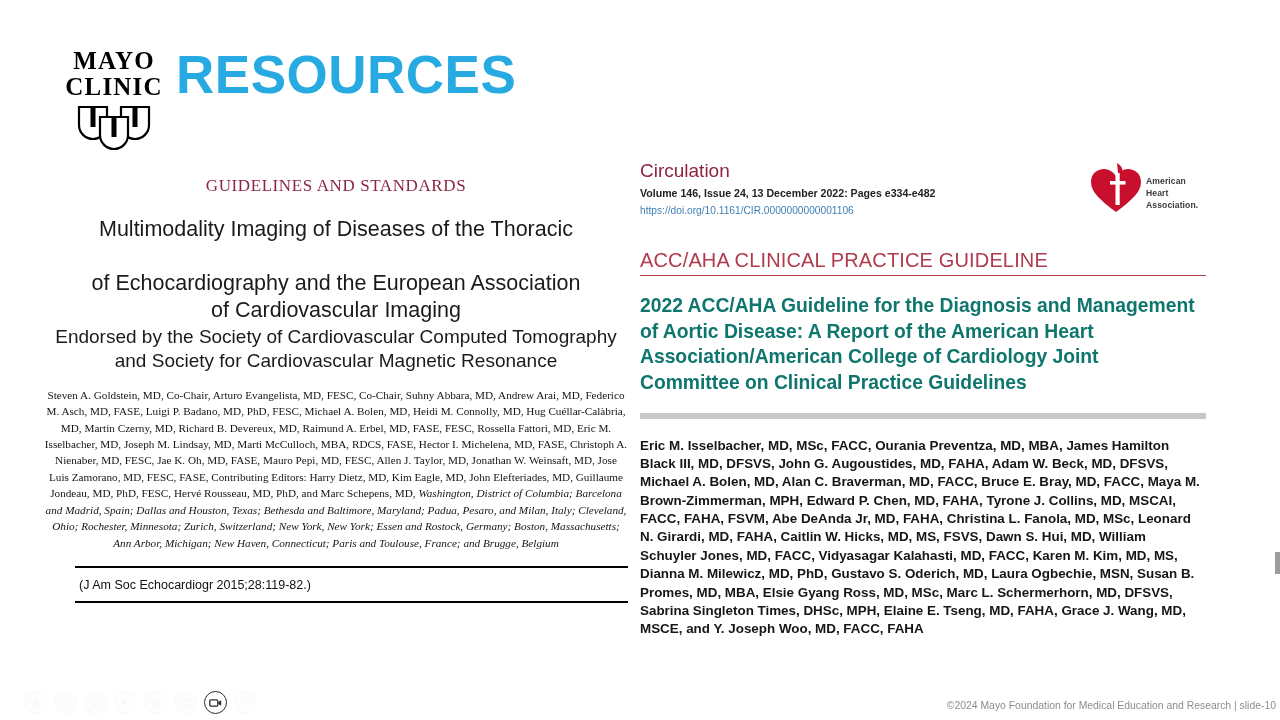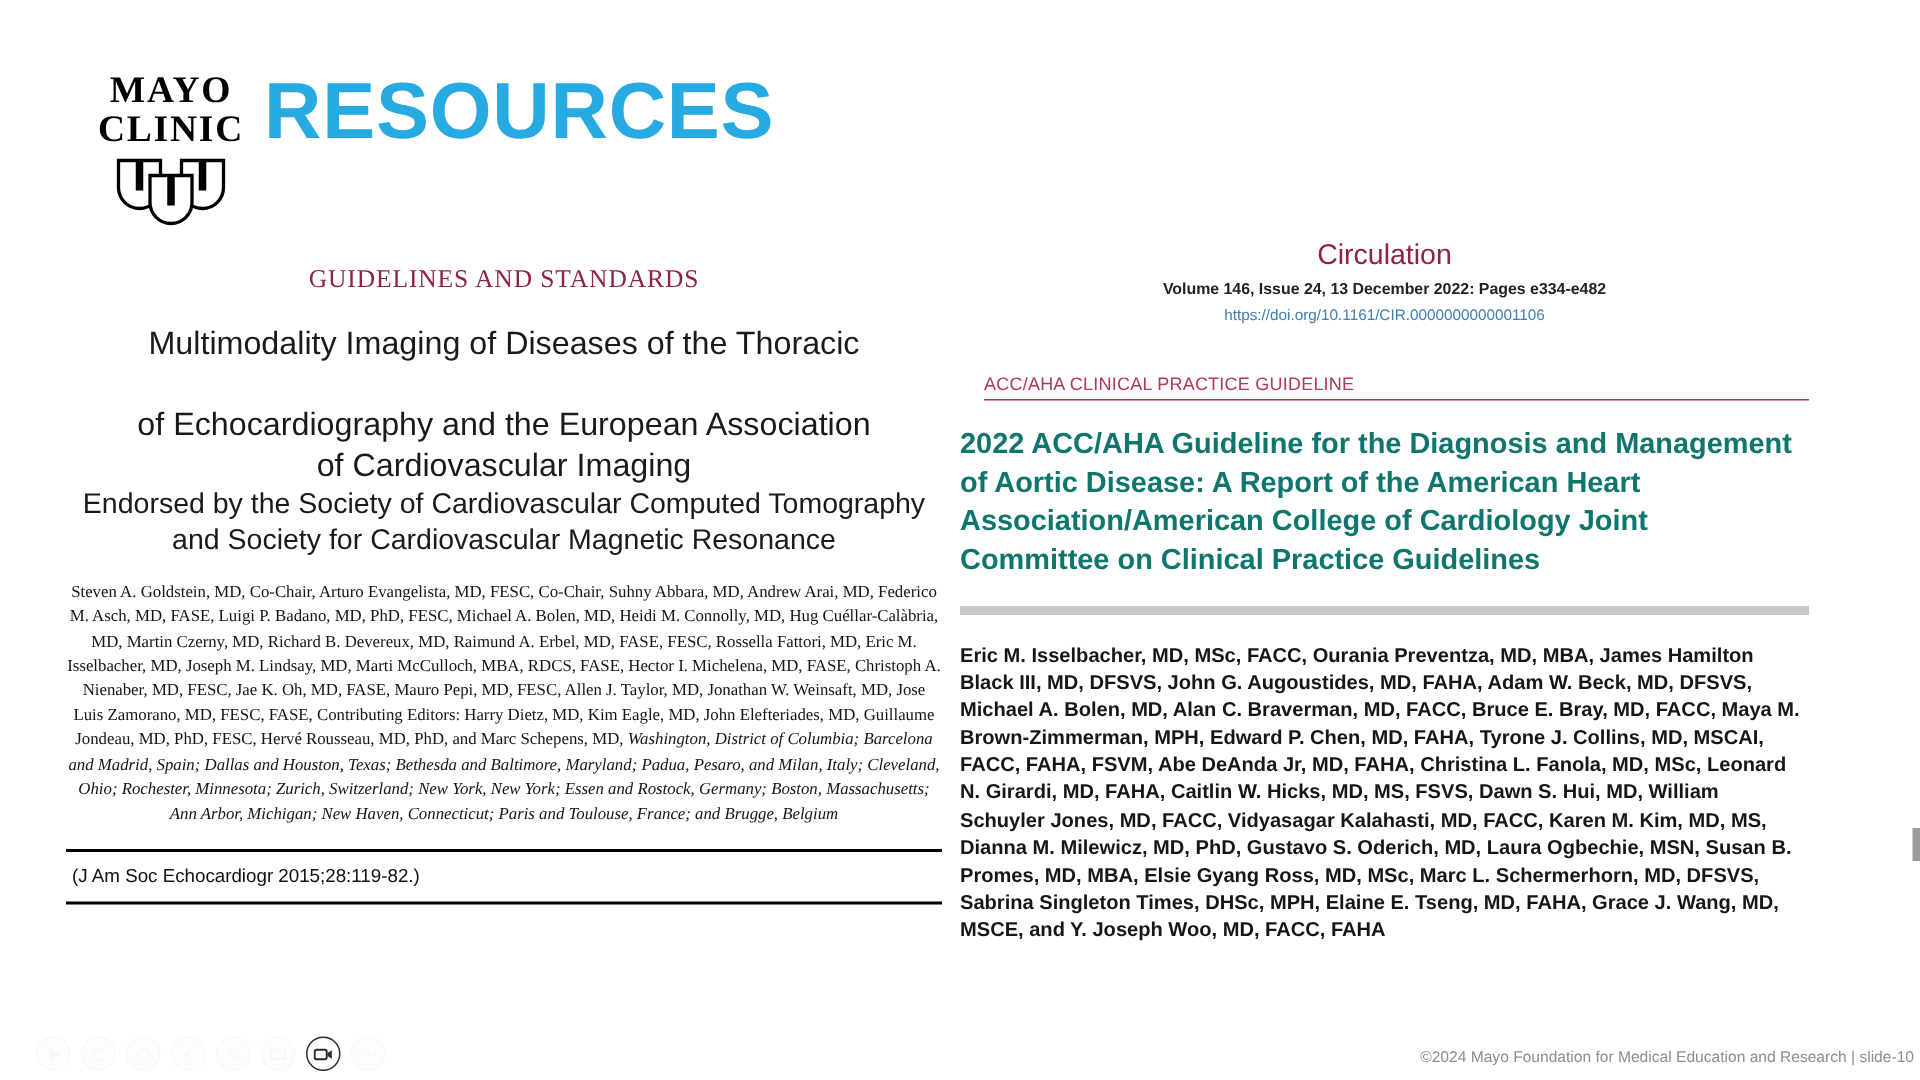--- a/index.html
+++ b/index.html
@@ -101,37 +101,37 @@
     color: #141414;
   }
   .left-authors .affil {
     font-style: italic;
   }
   .cite-box {
     margin-top: 15px;
     border-top: 2.5px solid #000;
     border-bottom: 2.5px solid #000;
     padding: 7px 4px 8px 4px;
+    margin-left: 31px;
   }
   .cite-text {
     font-size: 12.5px;
     color: #111;
   }
 
   
   .doc-right {
     position: absolute;
     left: 640px;
     top: 160px;
     width: 566px;
   }
   .circ-head {
     position: relative;
     min-height: 62px;
-    text-align: center;
   }
   .circ-journal {
     font-size: 19px;
     color: #8E2442;
     margin: 0;
     line-height: 1.15;
   }
   .circ-issue {
     font-size: 10.6px;
     font-weight: 700;
@@ -160,22 +160,22 @@
     left: 58px;
     top: 13px;
     font-size: 8.6px;
     font-weight: 700;
     color: #3a3a3a;
     line-height: 1.42;
     letter-spacing: 0.1px;
   }
 
   .accaha-kicker {
-    margin: 27px 0 0 16px;
-    font-size: 12px;
+    margin: 27px 0 0 0;
+    font-size: 20px;
     color: #B03A4E;
     letter-spacing: 0.15px;
     padding-bottom: 3px;
     border-bottom: 1.6px solid #B03A4E;
     display: block;
   }
   .right-title {
     margin: 17px 4px 0 0;
     font-size: 19.3px;
     font-weight: 700;
@@ -296,20 +296,35 @@
     </div>
   </div>
 
   <div class="doc-right">
 
     <div class="circ-head">
       <p class="circ-journal">Circulation</p>
       <p class="circ-issue">Volume 146, Issue 24, 13 December 2022: Pages e334-e482</p>
       <a class="circ-doi" href="#">https://doi.org/10.1161/CIR.0000000000001106</a>
 
+      <div class="aha-logo">
+        <span class="aha-mark">
+          <svg width="56" height="52" viewBox="0 0 56 52" aria-hidden="true">
+            <path d="M28 50 C12 38 3 30 3 20 C3 12 9 7 16 7 C21 7 25 10 28 14 C31 10 35 7 40 7 C47 7 53 12 53 20 C53 30 44 38 28 50 Z" fill="#C8102E"></path>
+            <path d="M29 1 C34 4 36 8 33 13 C36 11 39 12 40 15 C36 14 34 17 33 20 L31 20 Z" fill="#C8102E"></path>
+            <path d="M27.5 11 h4.2 v32 h-4.2 z" fill="#ffffff"></path>
+            <path d="M22 19 h15.5 v3.6 h-15.5 z" fill="#ffffff"></path>
+          </svg>
+        </span>
+        <div class="aha-text">
+          <div>American</div>
+          <div>Heart</div>
+          <div>Association.</div>
+        </div>
+      </div>
     </div>
 
     <span class="accaha-kicker">ACC/AHA CLINICAL PRACTICE GUIDELINE</span>
 
     <h2 class="right-title">2022 ACC/AHA Guideline for the Diagnosis and Management of Aortic Disease: A Report of the American Heart Association/American College of Cardiology Joint Committee on Clinical Practice Guidelines</h2>
 
     <hr class="gray-rule">
 
     <p class="right-authors">Eric M. Isselbacher, MD, MSc, FACC, Ourania Preventza, MD, MBA, James Hamilton Black III, MD, DFSVS, John G. Augoustides, MD, FAHA, Adam W. Beck, MD, DFSVS, Michael A. Bolen, MD, Alan C. Braverman, MD, FACC, Bruce E. Bray, MD, FACC, Maya M. Brown-Zimmerman, MPH, Edward P. Chen, MD, FAHA, Tyrone J. Collins, MD, MSCAI, FACC, FAHA, FSVM, Abe DeAnda Jr, MD, FAHA, Christina L. Fanola, MD, MSc, Leonard N. Girardi, MD, FAHA, Caitlin W. Hicks, MD, MS, FSVS, Dawn S. Hui, MD, William Schuyler Jones, MD, FACC, Vidyasagar Kalahasti, MD, FACC, Karen M. Kim, MD, MS, Dianna M. Milewicz, MD, PhD, Gustavo S. Oderich, MD, Laura Ogbechie, MSN, Susan B. Promes, MD, MBA, Elsie Gyang Ross, MD, MSc, Marc L. Schermerhorn, MD, DFSVS, Sabrina Singleton Times, DHSc, MPH, Elaine E. Tseng, MD, FAHA, Grace J. Wang, MD, MSCE, and Y. Joseph Woo, MD, FACC, FAHA</p>
   </div>

